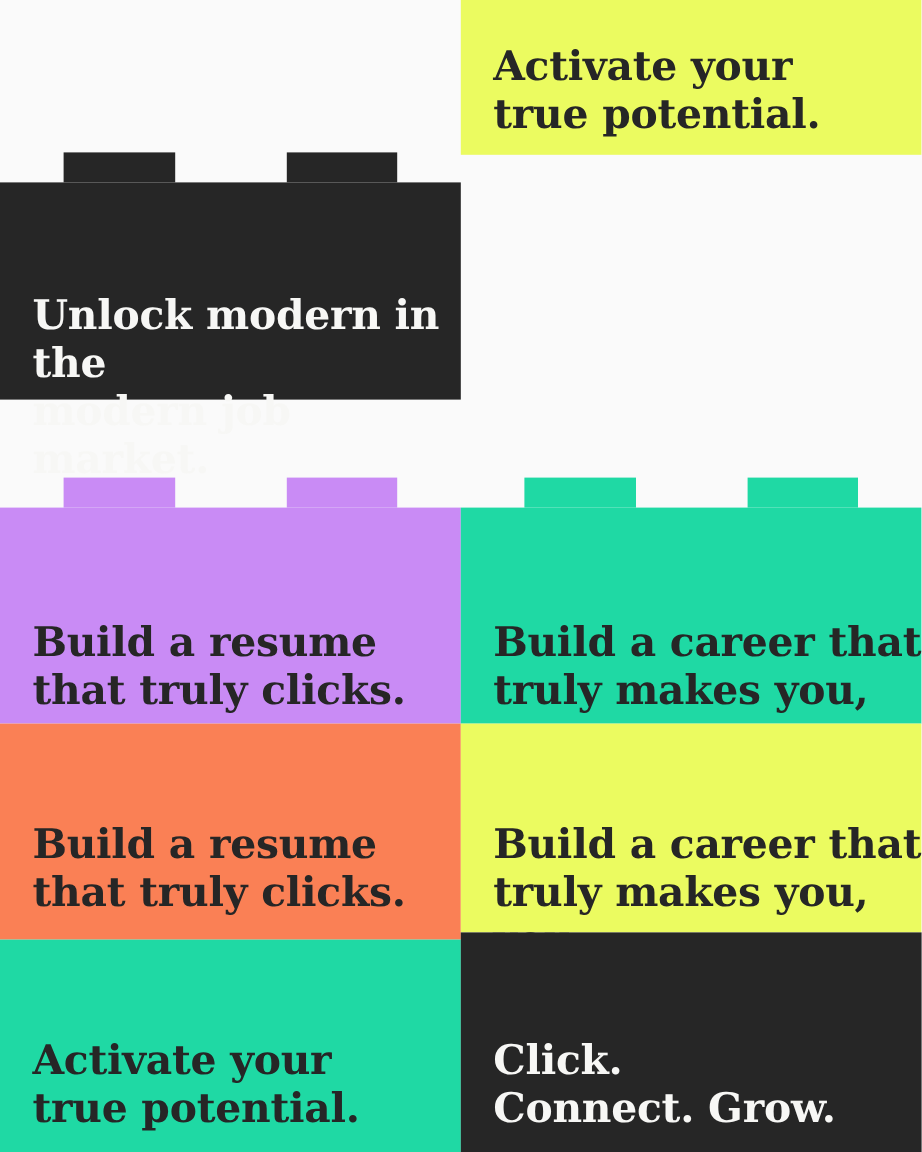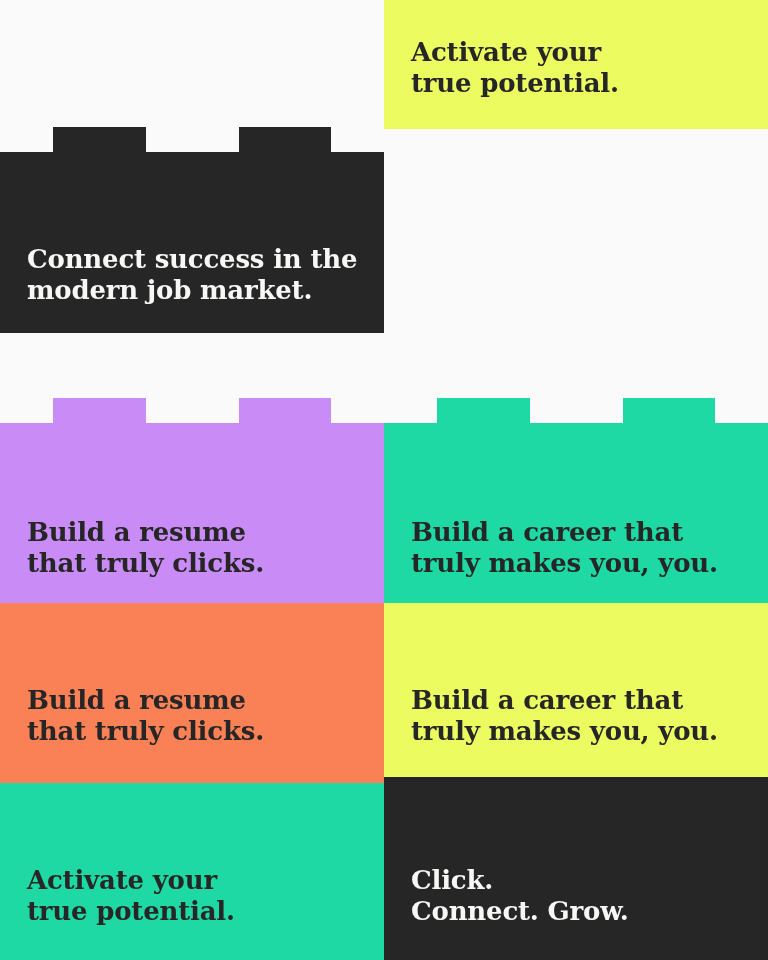--- a/index.html
+++ b/index.html
@@ -40,21 +40,21 @@
     top: -25px;
   }
   .stud-a { left: 53px;  width: 93px; }
   .stud-b { left: 239px; width: 92px; }
 
   
   .brick-text {
     position: absolute;
     left: 27px;
     margin: 0;
-    font-size: 26px;
+    font-size: 34px;
     font-weight: 700;
     line-height: 1.175;
     letter-spacing: -0.2px;
     white-space: pre-line;
   }
   .txt-dark  { color: #262626; }
   .txt-light { color: #f7f7f5; }
 
   
   #brick-hero-yellow { left: 384px; top: 0;    width: 384px; height: 129px; }
@@ -89,21 +89,21 @@
   <div class="brick" id="brick-hero-yellow">
     <div class="brick-body" style="background: rgb(235, 251, 96);"></div>
     <p class="brick-text txt-dark" style="color: rgb(38, 38, 38);">Activate your
 true potential.</p>
   </div>
 
   <div class="brick" id="brick-hero-dark">
     <div class="stud stud-a" style="background: rgb(38, 38, 38);"></div>
     <div class="stud stud-b" style="background: rgb(38, 38, 38);"></div>
     <div class="brick-body" style="background: rgb(38, 38, 38);"></div>
-    <p class="brick-text txt-light" style="color: rgb(247, 247, 245);">Connect success in the
+    <p class="brick-text txt-light" style="color: rgb(247, 247, 245);">Unlock modern in the
 modern job market.</p>
   </div>
 
   <div class="brick" id="brick-purple">
     <div class="stud stud-a" style="background: rgb(201, 139, 245);"></div>
     <div class="stud stud-b" style="background: rgb(201, 139, 245);"></div>
     <div class="brick-body" style="background: rgb(201, 139, 245);"></div>
     <p class="brick-text txt-dark" style="color: rgb(38, 38, 38);">Build a resume
 that truly clicks.</p>
   </div>

